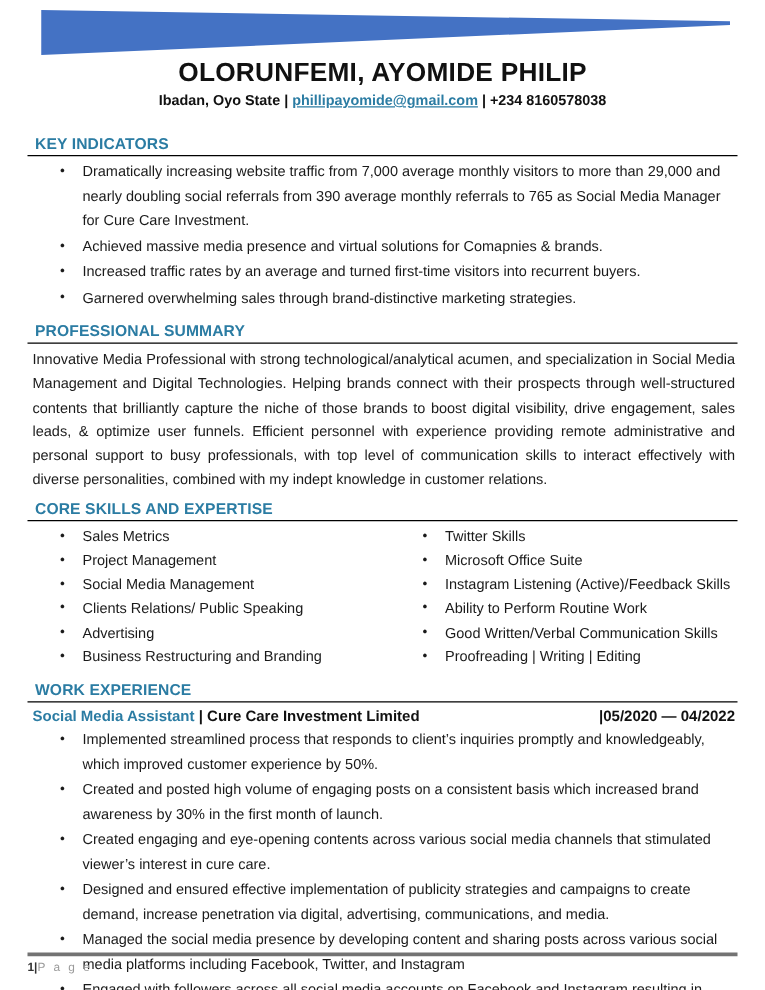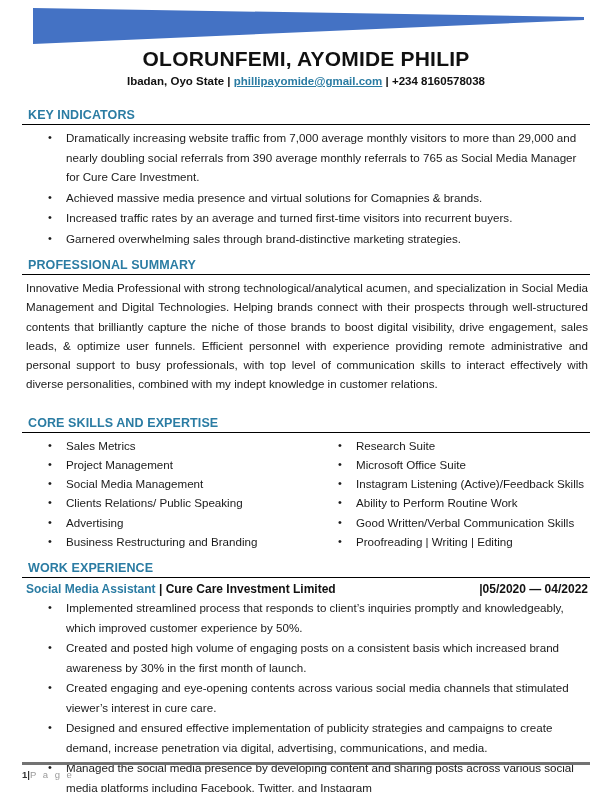--- a/index.html
+++ b/index.html
@@ -136,37 +136,37 @@
         <li>Garnered overwhelming sales through brand-distinctive marketing strategies.</li>
       </ul>
     </div>
 
     <div class="section" style="margin-top:10px;">
       <div class="sec-head">PROFESSIONAL SUMMARY</div>
       <div class="sec-rule"></div>
       <div class="summary-text">Innovative Media Professional with strong technological/analytical acumen, and specialization in Social Media Management and Digital Technologies. Helping brands connect with their prospects through well-structured contents that brilliantly capture the niche of those brands to boost digital visibility, drive engagement, sales leads, &amp; optimize user funnels. Efficient personnel with experience providing remote administrative and personal support to busy professionals, with top level of communication skills to interact effectively with diverse personalities, combined with my indept knowledge in customer relations.</div>
     </div>
 
-    <div class="section" style="margin-top:22px;">
+    <div class="section" style="margin-top:6px;">
       <div class="sec-head">CORE SKILLS AND EXPERTISE</div>
       <div class="sec-rule"></div>
       <div class="skills-cols">
         <div class="col col-left">
           <ul>
             <li>Sales Metrics</li>
             <li>Project Management</li>
             <li>Social Media Management</li>
             <li>Clients Relations/ Public Speaking</li>
             <li>Advertising</li>
             <li>Business Restructuring and Branding</li>
           </ul>
         </div>
         <div class="col col-right">
           <ul>
-            <li>Research Suite</li>
+            <li>Twitter Skills</li>
             <li>Microsoft Office Suite</li>
             <li>Instagram Listening (Active)/Feedback Skills</li>
             <li>Ability to Perform Routine Work</li>
             <li>Good Written/Verbal Communication Skills</li>
             <li>Proofreading | Writing | Editing</li>
           </ul>
         </div>
       </div>
     </div>
 

